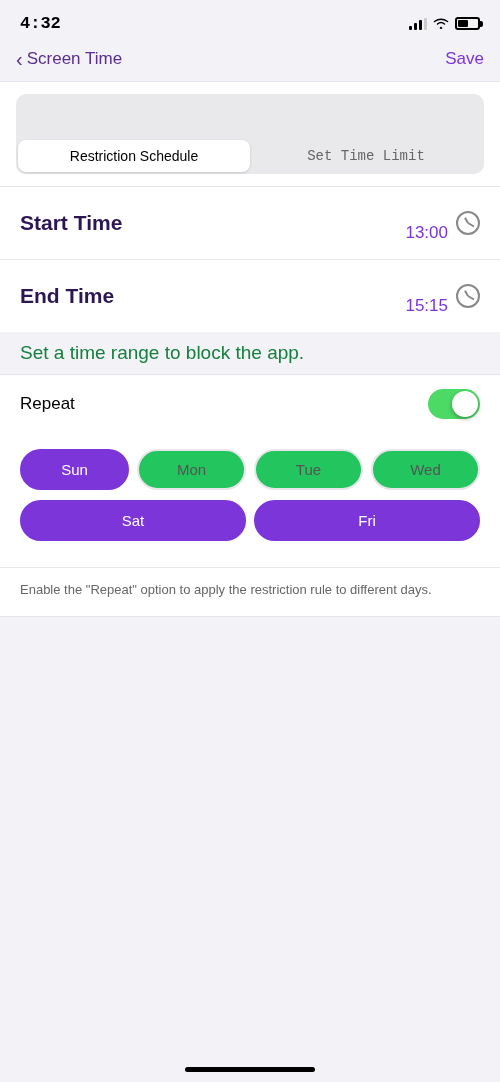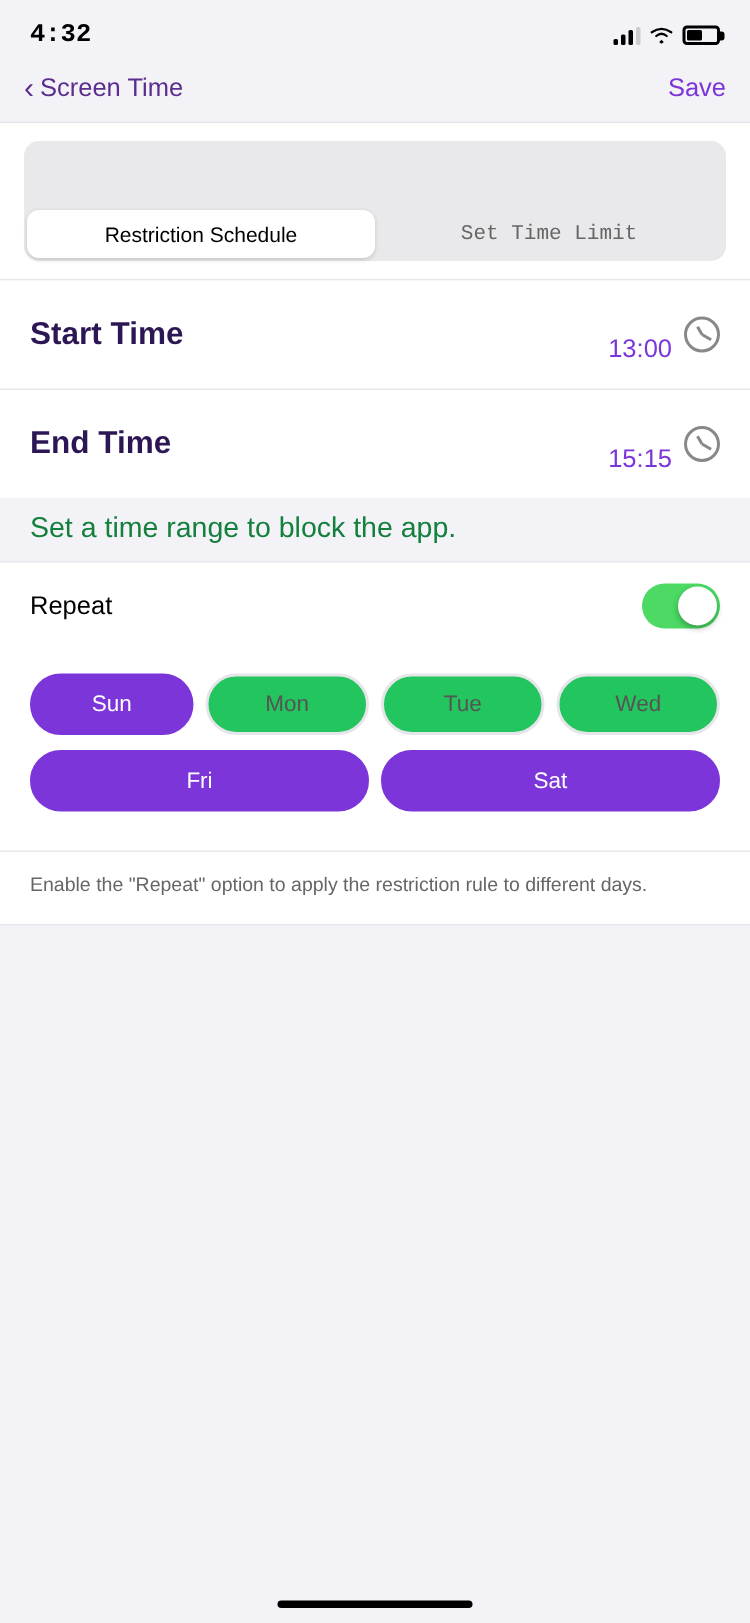--- a/index.html
+++ b/index.html
@@ -405,22 +405,22 @@
   </div>
 
   <div class="days-section">
     <div class="days-row">
       <button class="day-btn selected">Sun</button>
       <button class="day-btn">Mon</button>
       <button class="day-btn">Tue</button>
       <button class="day-btn">Wed</button>
     </div>
     <div class="days-row">
+      <button class="day-btn selected">Sat</button>
       <button class="day-btn selected">Fri</button>
-      <button class="day-btn selected">Sat</button>
     </div>
   </div>
 
   <div class="repeat-info-section">
     <span class="repeat-info-text">Enable the "Repeat" option to apply the restriction rule to different days.</span>
   </div>
 </div>
 
 <div class="home-indicator"></div>
 

